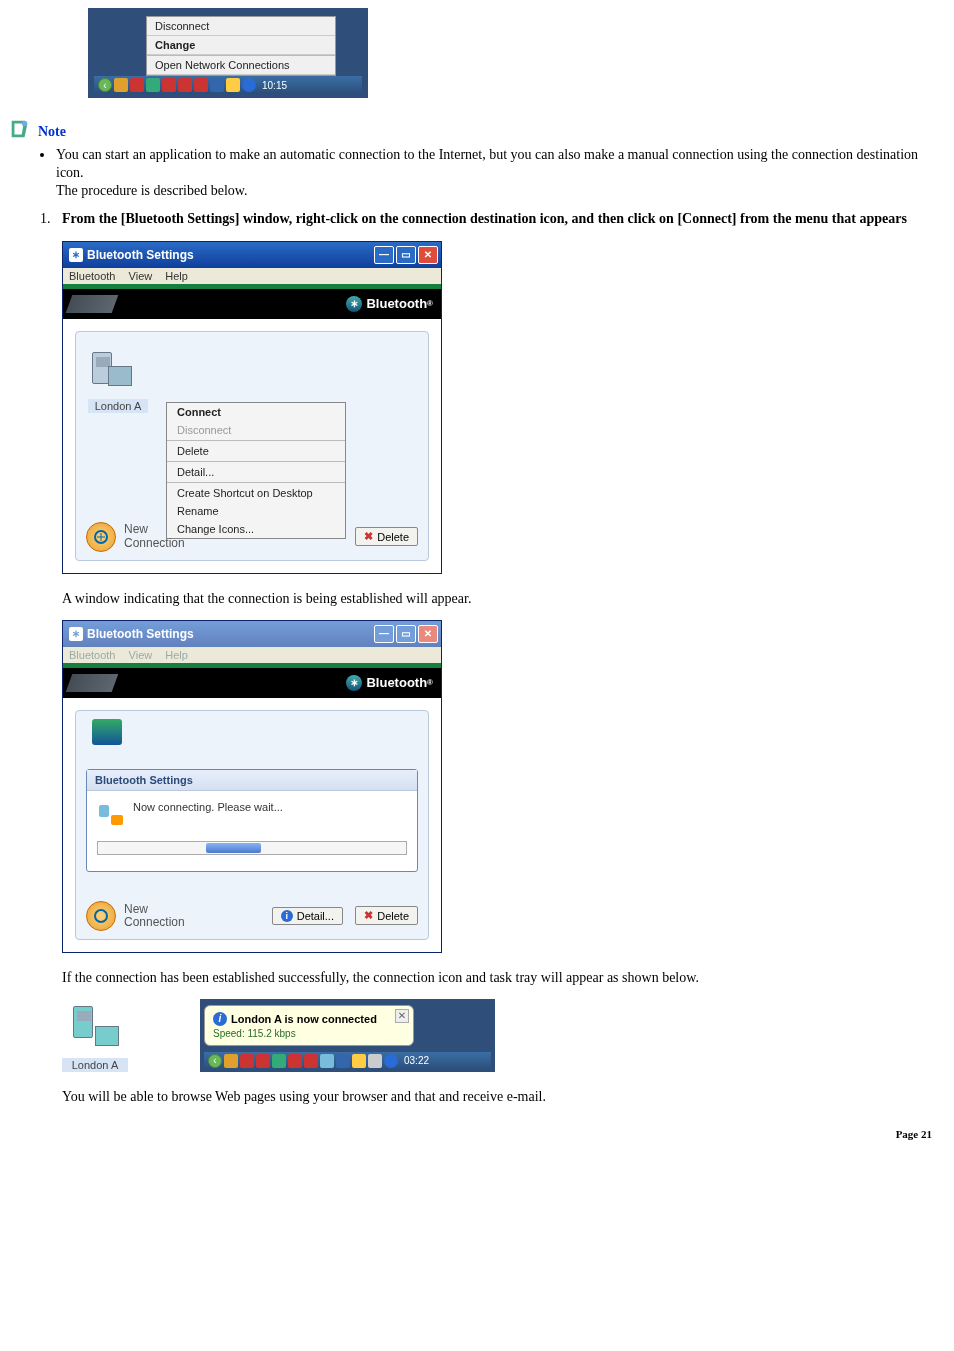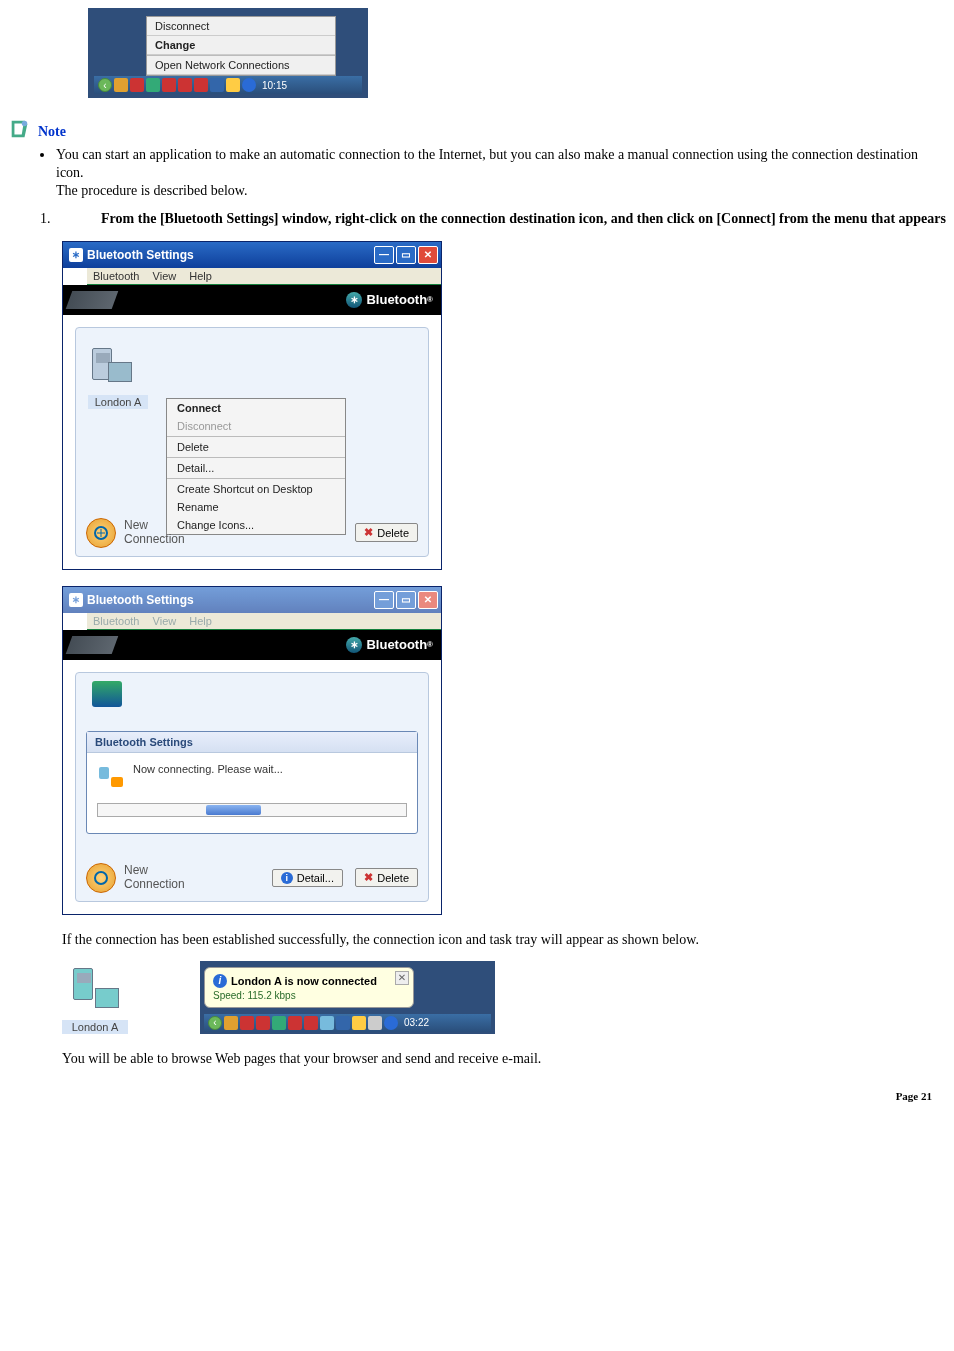--- a/index.html
+++ b/index.html
@@ -24,37 +24,37 @@
     .note-text { color: #0033cc; font-weight: bold; font-size: 14px; font-family: "Times New Roman", serif; }
     
     .bullet-block { margin-left: 32px; margin-bottom: 10px; }
     .bullet-row { display: flex; align-items: flex-start; margin-bottom: 2px; }
     .bullet-dot { width: 4px; height: 4px; background: #000; border-radius: 50%; margin-top: 7px; margin-right: 12px; flex-shrink: 0; }
     .bullet-text { line-height: 1.3; }
     
     .numlist { margin-left: 32px; }
     .numlist-row { display: flex; margin-bottom: 14px; }
     .numlist-num { width: 22px; flex-shrink: 0; }
-    .numlist-body { flex: 1; text-align: right; }
+    .numlist-body { flex: 1; }
     .numlist-body.bold { font-weight: bold; }
     
     .sub-content { margin-left: 54px; margin-bottom: 16px; }
     .sub-text { margin-bottom: 12px; line-height: 1.3; }
     
     
     .bt-window { width: 380px; border: 1px solid #0a246a; background: #fff; font-family: Tahoma, sans-serif; }
     .bt-titlebar { height: 26px; background: linear-gradient(#2a6bc6, #0e3f9b); display: flex; align-items: center; padding: 0 3px 0 6px; color: #fff; font-weight: bold; font-size: 12px; }
     .bt-titlebar.dim { opacity: 0.65; }
     .bt-title-ic { width: 14px; height: 14px; margin-right: 4px; background: #fff; border-radius: 2px; display: inline-flex; align-items: center; justify-content: center; font-size: 10px; color: #2a6bc6; }
     .bt-title-btns { margin-left: auto; display: flex; gap: 2px; }
     .bt-tb { width: 20px; height: 18px; border: 1px solid #fff; border-radius: 2px; display: inline-flex; align-items: center; justify-content: center; font-size: 10px; }
     .bt-tb.min { background: #2a6bc6; color: #fff; }
     .bt-tb.max { background: #2a6bc6; color: #fff; }
     .bt-tb.close { background: #e04b3a; color: #fff; font-weight: bold; }
-    .bt-menubar { padding: 2px 6px; font-size: 11px; color: #333; background: #ece9d8; border-bottom: 1px solid #15803d; margin-left: 24px; }
+    .bt-menubar { padding: 2px 6px; font-size: 11px; color: #333; background: #ece9d8; border-bottom: 5px solid #15803d; }
     .bt-menubar span { margin-right: 10px; }
     .bt-logo-bar { height: 30px; background: #000; display: flex; align-items: center; justify-content: flex-end; padding-right: 8px; color: #fff; font-weight: bold; font-size: 13px; position: relative; }
     .bt-logo-bar::before { content: ""; position: absolute; left: 6px; top: 6px; width: 46px; height: 18px; background: linear-gradient(90deg, #8899aa, #bbccdd); transform: skewX(-20deg); opacity: 0.5; }
     .bt-logo-bar .bt-logo-ic { width: 16px; height: 16px; border-radius: 50%; background: linear-gradient(#4aa, #157); margin-right: 4px; display: inline-flex; align-items: center; justify-content: center; font-size: 10px; }
     .bt-body { padding: 12px; background: #fff; }
     .bt-inner { background: #edf3fb; border: 1px solid #b8c8de; border-radius: 4px; padding: 16px 12px 10px 12px; min-height: 230px; position: relative; }
     
     .device-ic { width: 46px; height: 46px; display: inline-block; position: relative; }
     .device-ic .phone { position: absolute; width: 20px; height: 32px; background: #bcd; border: 1px solid #678; border-radius: 2px; left: 4px; top: 4px; }
     .device-ic .phone::before { content:""; position:absolute; left:3px; top:4px; width:14px; height:10px; background:#9ab; }
@@ -213,20 +213,21 @@
             <span class="xic">✖</span>
             <span>Delete</span>
           </span>
         </div>
       </div>
     </div>
   </div>
 </div>
 
 <div class="sub-content">
+  <div class="sub-text">A window indicating that the connection is being established will appear.</div>
 
   <div class="bt-window">
     <div class="bt-titlebar dim">
       <span class="bt-title-ic">∗</span>
       <span>Bluetooth Settings</span>
       <div class="bt-title-btns">
         <span class="bt-tb min">—</span>
         <span class="bt-tb max">▭</span>
         <span class="bt-tb close">✕</span>
       </div>
@@ -313,18 +314,18 @@
           <span class="tray-ic" style="background:#ccc"></span>
           <span class="tray-ic" style="background:#2a6bd6;border-radius:50%"></span>
           <span style="margin-left:4px">03:22</span>
         </div>
       </div>
     </div>
   </div>
 </div>
 
 <div class="sub-content">
-  <div class="sub-text" style="margin-bottom:0">You will be able to browse Web pages that your browser and send and receive e-mail.</div>
+  <div class="sub-text" style="margin-bottom:0">You will be able to browse Web pages using your browser and that and receive e-mail.</div>
 </div>
 
 <div class="page-num">Page 21</div>
 
 </div>
 
 </body></html>

